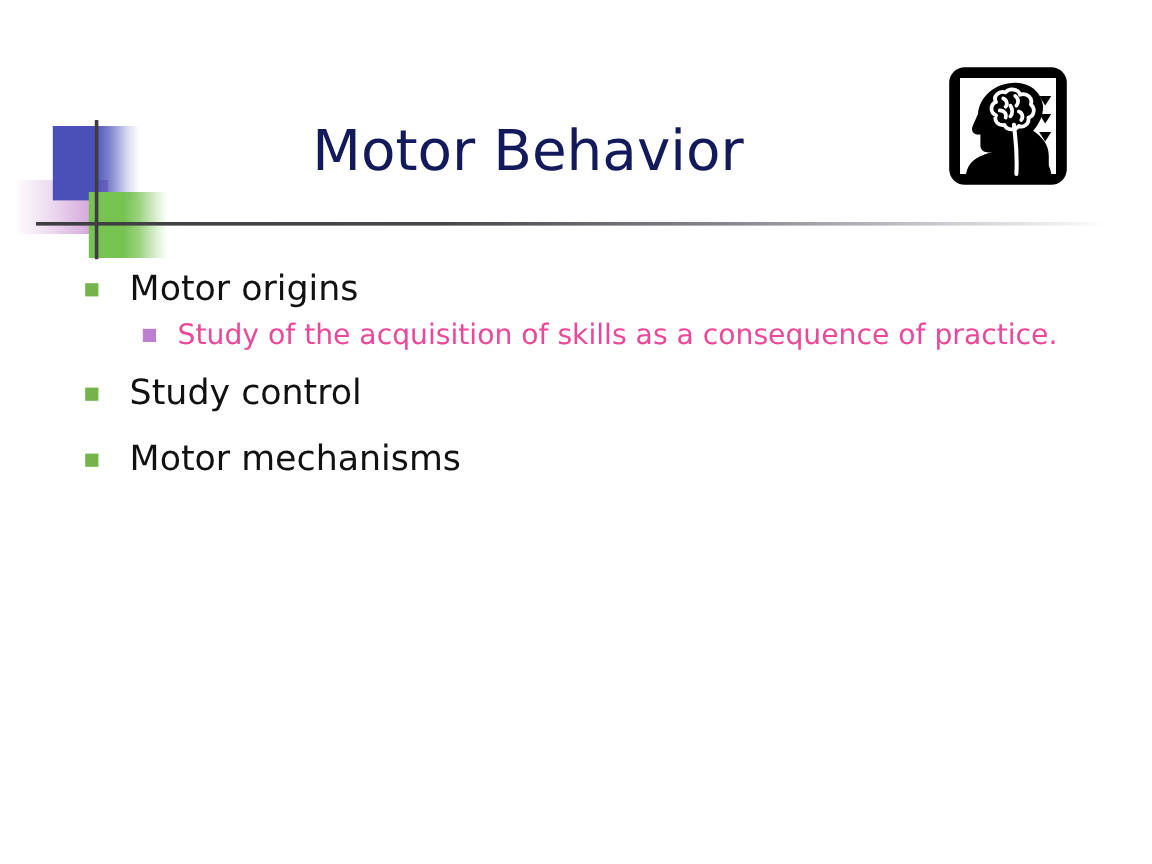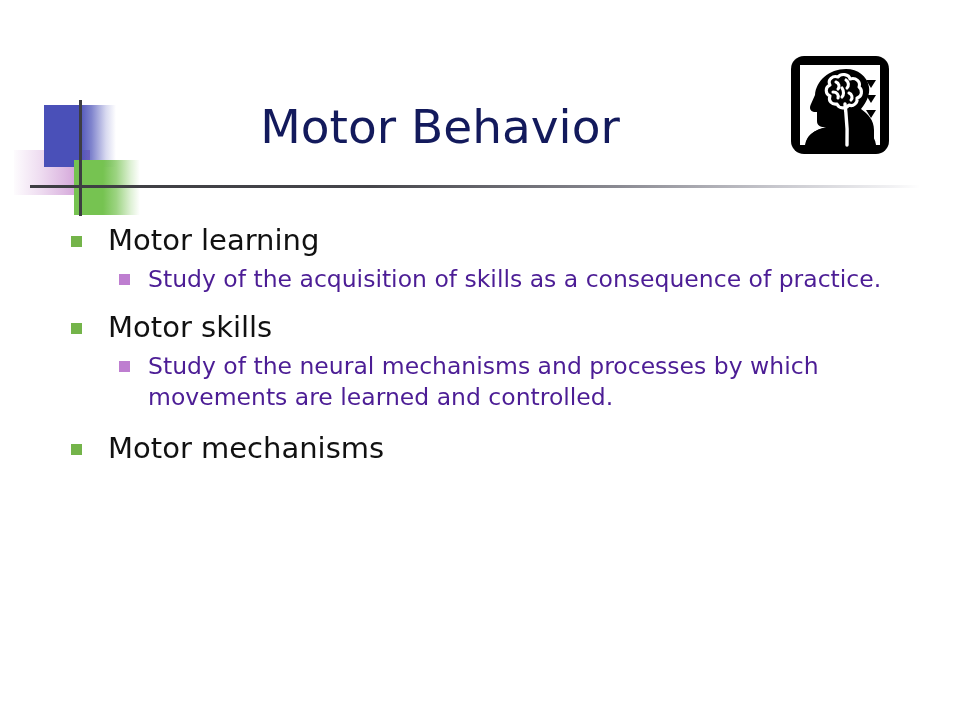--- a/index.html
+++ b/index.html
@@ -125,21 +125,21 @@
     height: 11px;
     background: #74b44a;
   }
   .lvl2 {
     position: relative;
     padding-left: 148px;
     padding-right: 66px;
     margin: 0 0 4px 0;
     font-size: 23.5px;
     line-height: 31px;
-    color: #4c1d95;
+    color: #ec4899;
   }
   .lvl2 .marker {
     position: absolute;
     left: 119px;
     top: 10px;
     width: 11px;
     height: 11px;
     background: #be7ed0;
   }
   .gap-sm { height: 6px; }
@@ -208,36 +208,32 @@
         <polygon points="77,41 87,41 82,49"></polygon>
         <polygon points="77,56 87,56 82,64"></polygon>
       </g>
     </svg>
   </div>
 
   <div id="body">
 
     <div class="lvl1">
       <span class="marker"></span>
-      <span>Motor learning</span>
+      <span>Motor origins</span>
     </div>
     <div class="lvl2">
       <span class="marker"></span>
       <span>Study of the acquisition of skills as a consequence of practice.</span>
     </div>
 
     <div class="gap-sm"></div>
 
     <div class="lvl1">
       <span class="marker"></span>
-      <span>Motor skills</span>
-    </div>
-    <div class="lvl2">
-      <span class="marker"></span>
-      <span>Study of the neural mechanisms and processes by which movements are learned and controlled.</span>
+      <span>Study control</span>
     </div>
 
     <div class="gap-md"></div>
 
     <div class="lvl1">
       <span class="marker"></span>
       <span>Motor mechanisms</span>
     </div>
 
   </div>

